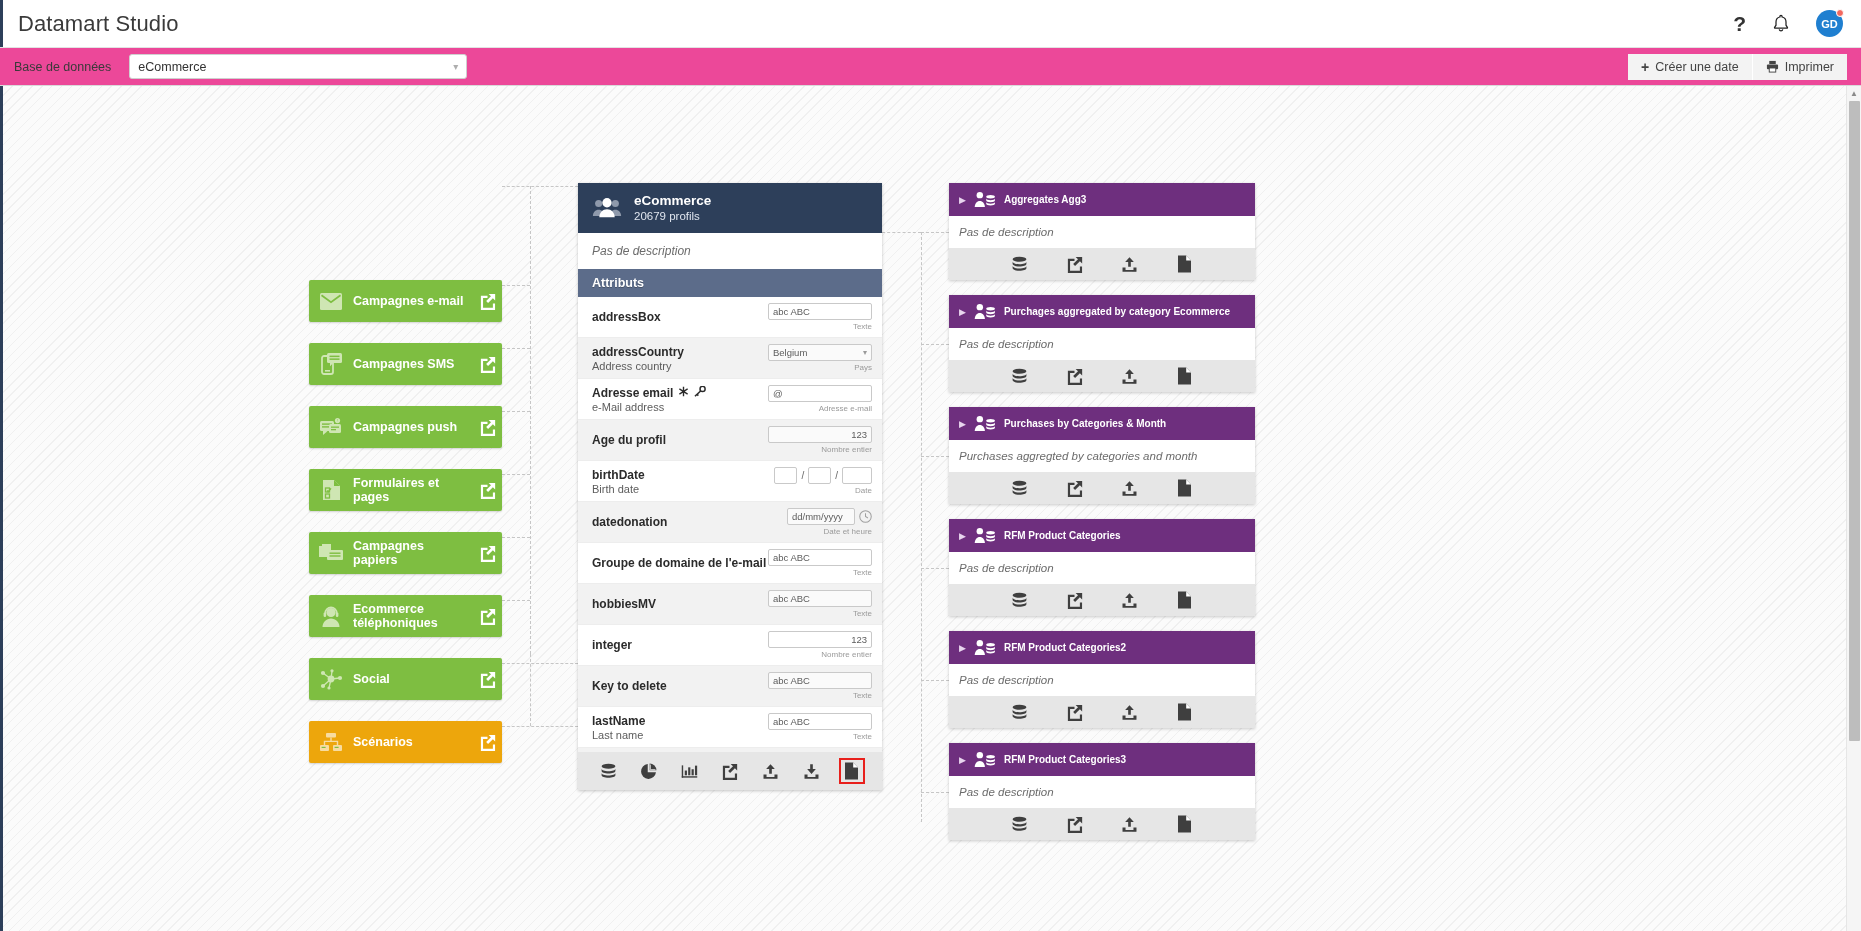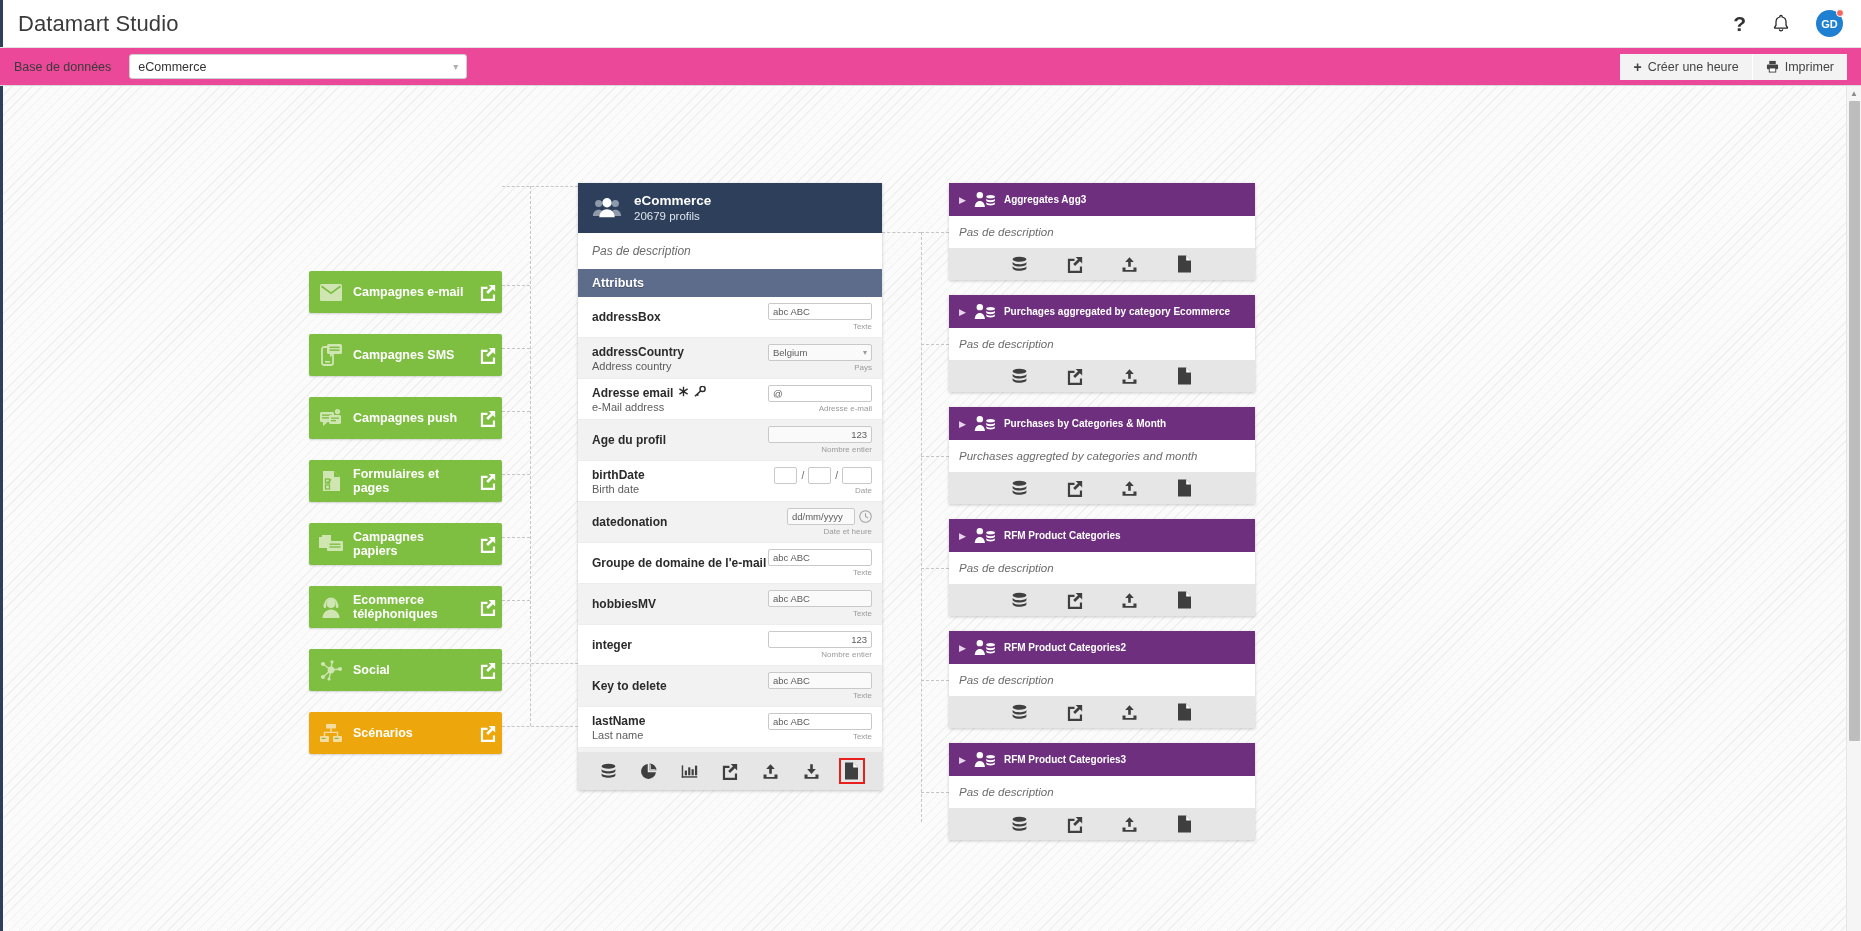--- a/index.html
+++ b/index.html
@@ -84,21 +84,21 @@
   }
   #canvas-left-edge {
     position:absolute; left:0; top:0; bottom:0; width:3px; background:#2d3f5a;
   }
 
   
   .dash-v { position: absolute; border-left: 1px dashed #c6c6c6; }
   .dash-h { position: absolute; border-top: 1px dashed #c6c6c6; }
 
   
-  #channels { position: absolute; left: 309px; top: 185px; width: 193px; }
+  #channels { position: absolute; left: 309px; top: 194px; width: 193px; }
   .chan {
     position: relative;
     height: 42px; margin-bottom: 21px;
     background: #7ebe41; border-radius: 2px;
     display: flex; align-items: center;
     box-shadow: 0 1px 2px rgba(0,0,0,.16);
     cursor: pointer;
   }
   .chan.orange { background: #eda60c; }
   .chan-ico {
@@ -230,21 +230,21 @@
 
 <div id="subbar">
   <div id="db-label">Base de données</div>
   <div id="db-select">
     <span>eCommerce</span>
     <span class="caret">▾</span>
   </div>
   <div id="subbar-right">
     <div class="topaction">
       <span style="font-size:14px;font-weight:700;">+</span>
-      <span>Créer une heure</span>
+      <span>Créer une date</span>
     </div>
     <div class="topaction">
       <span>
         <svg width="13" height="13" viewBox="0 0 14 14">
             <rect x="3.5" y="1" width="7" height="3.4" fill="#444"></rect>
             <rect x="1" y="4.8" width="12" height="5.2" rx="1" fill="#444"></rect>
             <rect x="3.5" y="8.6" width="7" height="4.4" fill="#fff" stroke="#444" stroke-width="1"></rect>
           </svg>
       </span>
       <span>Imprimer</span>

